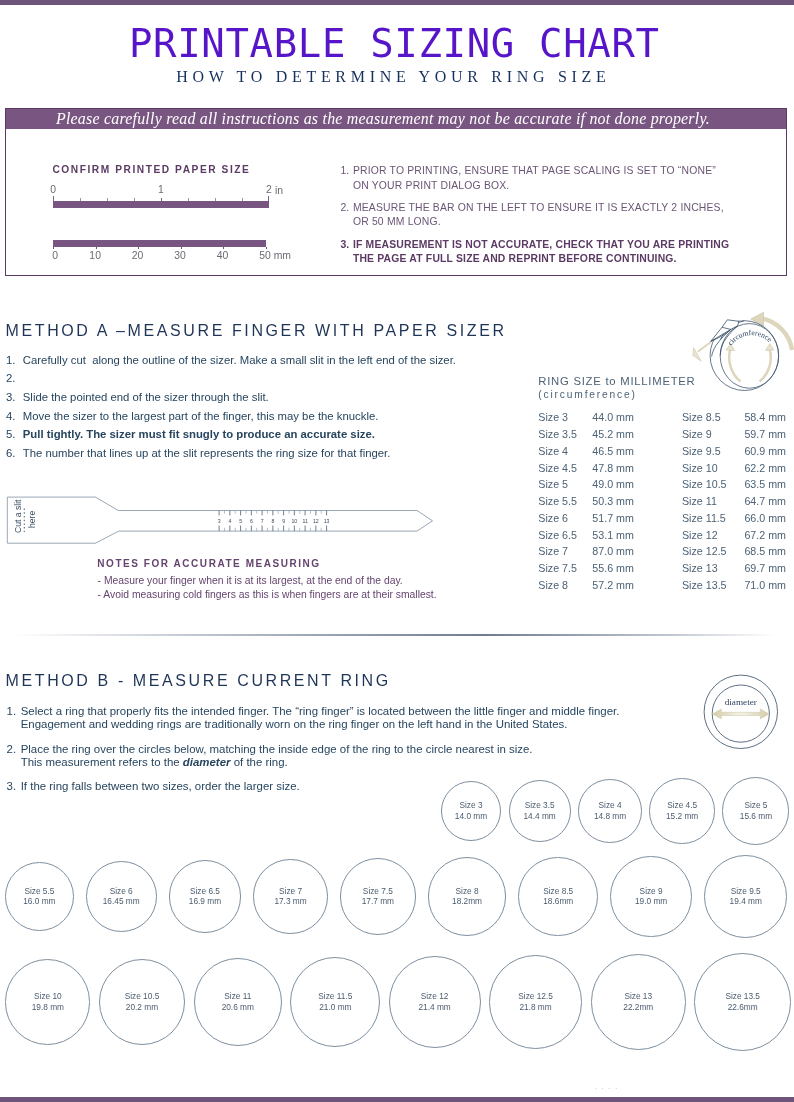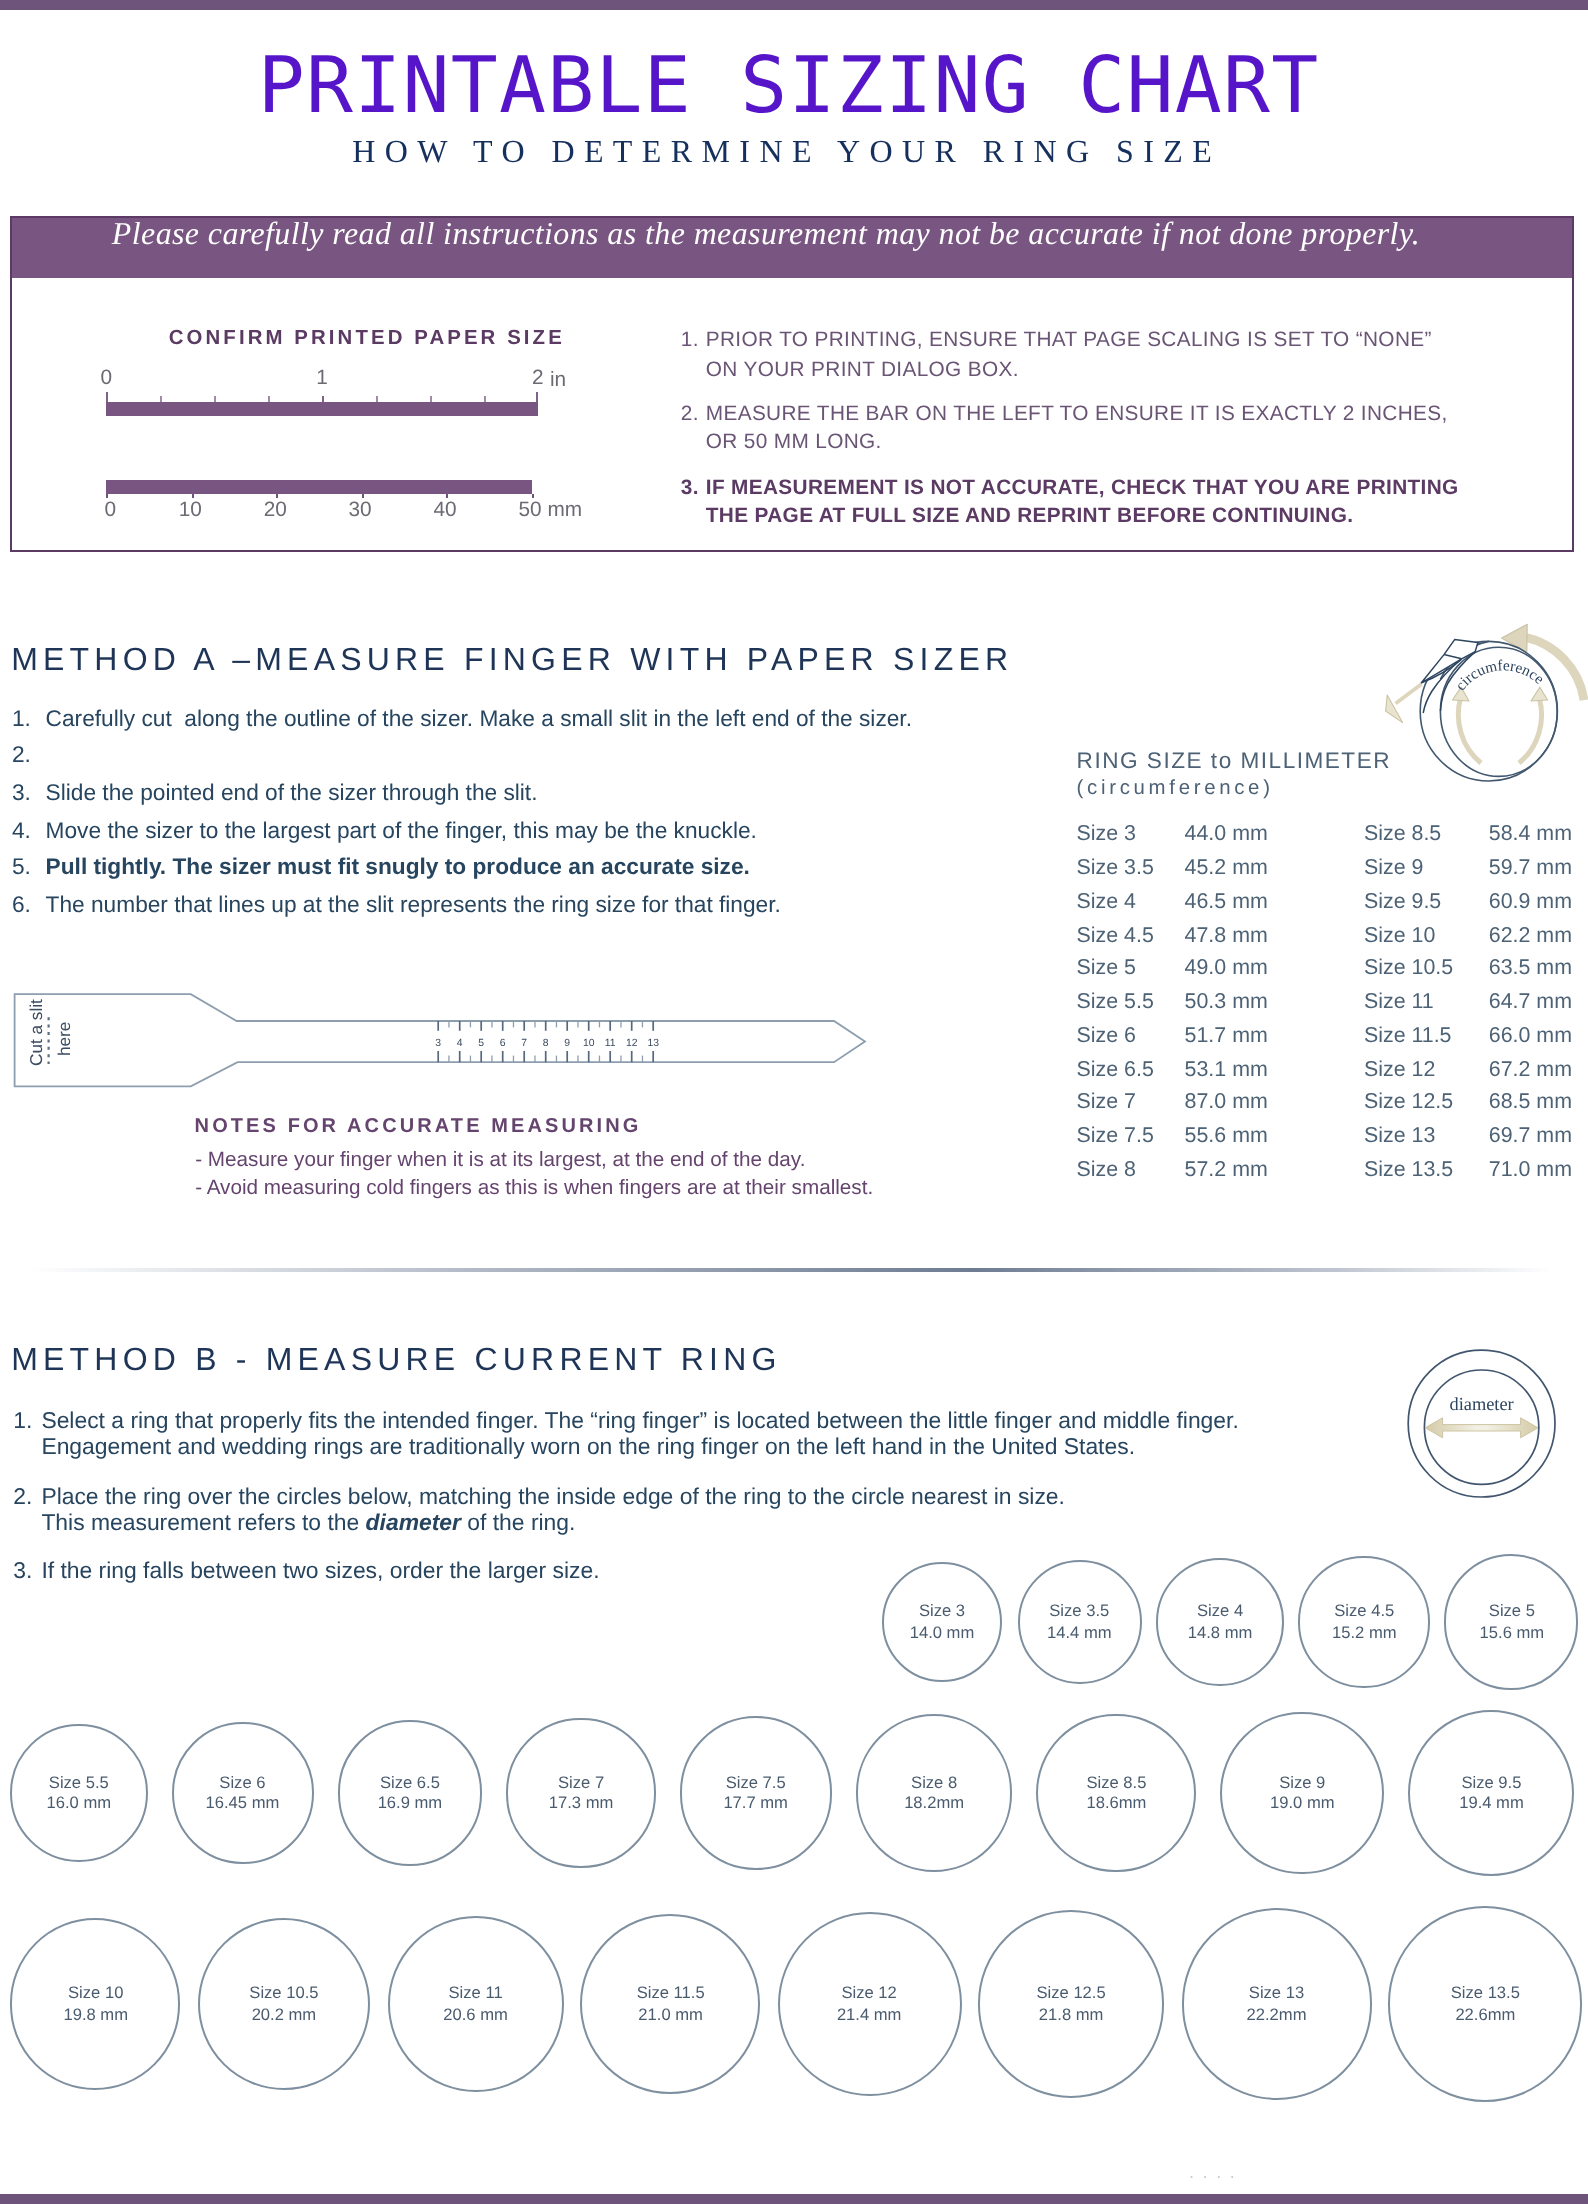--- a/index.html
+++ b/index.html
@@ -14,25 +14,25 @@
     font-family:"DejaVu Sans Mono",monospace;font-weight:400;font-size:39px;
     letter-spacing:0.65px;text-indent:0.65px;color:#5715c9;white-space:nowrap;
     line-height:39px;}
   #sub-title{position:absolute;left:-6px;top:69px;width:794px;text-align:center;
     font-family:"Liberation Serif",serif;font-size:16px;letter-spacing:4.7px;
     text-indent:4.7px;color:#16305e;white-space:nowrap;line-height:16px;}
 
   
   #instr-box{position:absolute;left:5px;top:108px;width:782px;height:168px;
     border:1.3px solid #5b3a63;box-sizing:border-box;background:#fff;}
-  #instr-banner{height:30px;background:#795681;display:flex;justify-content:center;}
+  #instr-banner{height:20px;background:#795681;display:flex;align-items:center;justify-content:center;}
   #instr-banner-text{font-family:"Liberation Serif",serif;font-style:italic;font-size:15.95px;
     color:#fff;letter-spacing:.22px;position:relative;left:-13px;}
   #confirm-heading{position:absolute;left:46.4px;top:55.5px;font-size:10.2px;font-weight:bold;
-    letter-spacing:1.55px;color:#5b3a63;line-height:10.2px;margin-left:32px;}
+    letter-spacing:1.55px;color:#5b3a63;line-height:10.2px;}
   .ruler-bar{position:absolute;background:#795681;}
   .ruler-tick{position:absolute;background:#8e6f95;width:1px;}
   .ruler-num{position:absolute;font-size:10.4px;color:#6d6a73;font-family:"Liberation Sans",sans-serif;line-height:10.4px;}
   .ruler-unit{position:absolute;font-size:10.4px;color:#6d6a73;line-height:10.4px;}
 
   #instr-steps{position:absolute;left:334.4px;top:55px;width:440px;}
   .istep{position:relative;margin-bottom:7.9px;}
   .istep .inum{position:absolute;left:0;top:0;font-size:10.4px;color:#6a5575;font-weight:400;
     letter-spacing:.2px;line-height:14.5px;}
   .istep .itxt{margin-left:12.5px;font-size:10.4px;color:#6a5575;line-height:14.5px;letter-spacing:.18px;}

